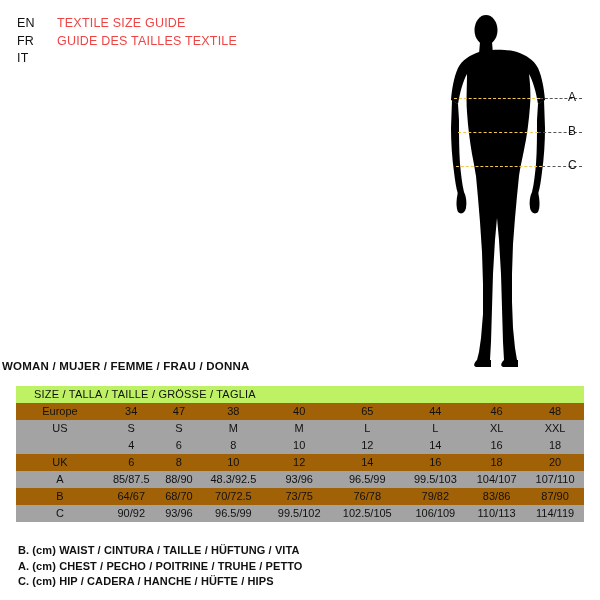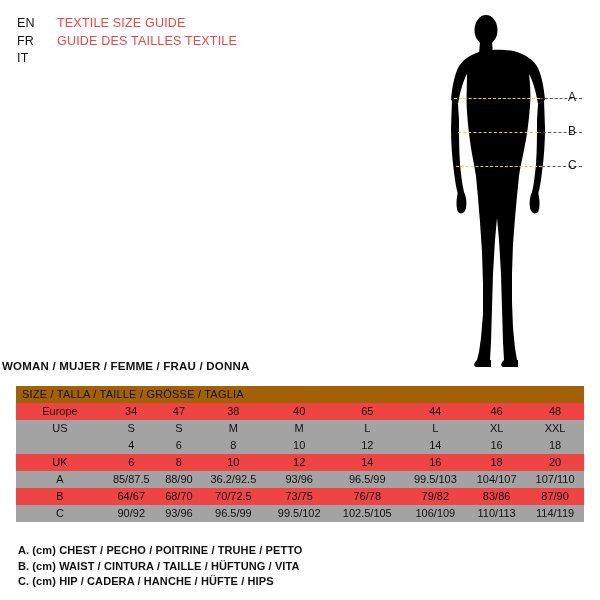--- a/index.html
+++ b/index.html
@@ -95,27 +95,27 @@
   table.size-table td, table.size-table th {
     padding: 0;
     height: 17px;
     line-height: 17px;
     font-weight: normal;
     text-align: center;
     color: #111111;
   }
   table.size-table th.hdr {
     text-align: left;
-    padding-left: 6px;
-    background: #a16207;
+    padding-left: 18px;
+    background: #bef264;
     font-size: 11px;
     letter-spacing: 0.2px;
   }
   tr.shade td { background: #a3a3a3; }
-  tr.plain td { background: #ef4444; }
+  tr.plain td { background: #a16207; }
   td.rowlabel {
     text-align: left;
     padding-left: 6px;
     width: 88px;
   }
 
   
   .legend {
     position: absolute;
     left: 18px;
@@ -247,21 +247,21 @@
         <td>14</td>
         <td>16</td>
         <td>18</td>
         <td>20</td>
       </tr>
 
       <tr class="shade">
         <td class="rowlabel">A</td>
         <td>85/87.5</td>
         <td>88/90</td>
-        <td>36.2/92.5</td>
+        <td>48.3/92.5</td>
         <td>93/96</td>
         <td>96.5/99</td>
         <td>99.5/103</td>
         <td>104/107</td>
         <td>107/110</td>
       </tr>
 
       <tr class="plain">
         <td class="rowlabel">B</td>
         <td>64/67</td>
@@ -282,18 +282,18 @@
         <td>99.5/102</td>
         <td>102.5/105</td>
         <td>106/109</td>
         <td>110/113</td>
         <td>114/119</td>
       </tr>
     </tbody>
   </table>
 
   <div class="legend">
+    <div class="legend-row">B. (cm) WAIST / CINTURA / TAILLE / HÜFTUNG / VITA</div>
     <div class="legend-row">A. (cm) CHEST / PECHO / POITRINE / TRUHE / PETTO</div>
-    <div class="legend-row">B. (cm) WAIST / CINTURA / TAILLE / HÜFTUNG / VITA</div>
     <div class="legend-row">C. (cm) HIP / CADERA / HANCHE / HÜFTE / HIPS</div>
   </div>
 
 </div>
 
 </body></html>

